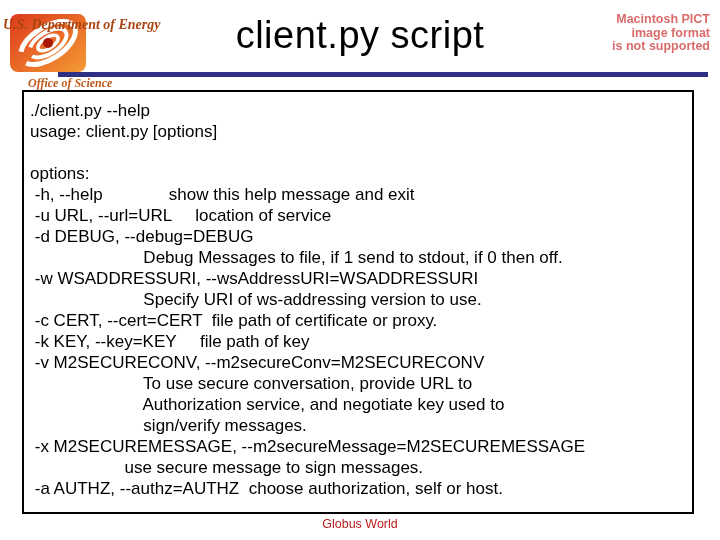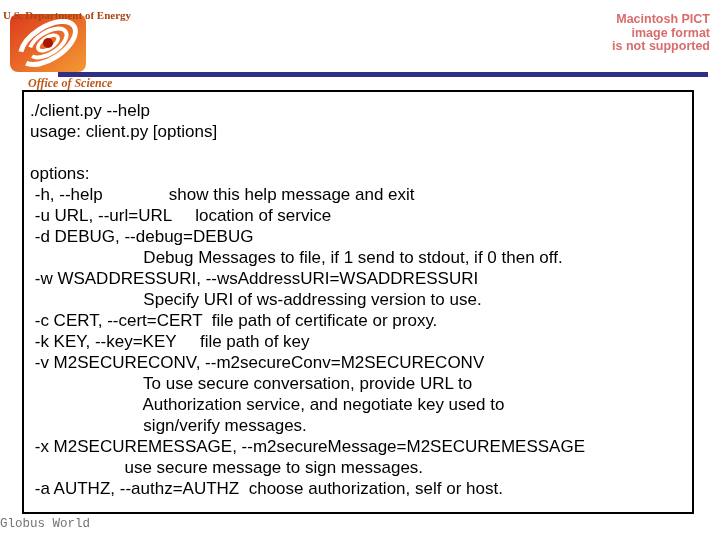--- a/index.html
+++ b/index.html
@@ -17,24 +17,25 @@
     position: relative;
     width: 720px;
     height: 540px;
     background: #ffffff;
   }
 
   
   .agency-label {
     position: absolute;
     left: 3px;
-    top: 9px;
+    top: 17px;
     font-family: "Liberation Serif", serif;
+    font-style: italic;
     font-weight: bold;
-    font-size: 11px;
+    font-size: 14px;
     color: var(--agency_text, #a84512);
     white-space: nowrap;
     z-index: 4;
   }
   .doe-logo {
     position: absolute;
     left: 10px;
     top: 14px;
     z-index: 3;
   }
@@ -104,24 +105,23 @@
     overflow: hidden;
     padding: 8px 0 0 6px;
   }
 
   
   .footer-label {
     position: absolute;
     left: 0;
     top: 517px;
     width: 720px;
-    text-align: left;
+    text-align: center;
     font-size: 12.5px;
-    color: #737373;
-    font-family: Liberation Mono, monospace;
+    color: #b91c1c;
   }
 </style>
 </head>
 <body>
 
 <div class="slide">
 
   <div class="agency-label">U.S. Department of Energy</div>
 
   <svg class="doe-logo" width="76" height="58" viewBox="0 0 76 58">
@@ -135,20 +135,21 @@
     <g transform="rotate(-33 38 29)" fill="none" stroke="#ffffff">
       <ellipse cx="38" cy="29" rx="31" ry="16" stroke-width="5" stroke-dasharray="70 14"></ellipse>
       <ellipse cx="38" cy="29" rx="21" ry="10.5" stroke-width="4" stroke-dasharray="48 10"></ellipse>
       <ellipse cx="38" cy="29" rx="11.5" ry="5.5" stroke-width="3.5"></ellipse>
     </g>
     <circle cx="38" cy="29" r="5" style="fill: var(--logo_center_dot, #a81800)"></circle>
   </svg>
 
   <div class="office-label">Office of Science</div>
 
+  <div class="slide-title">client.py script</div>
 
   <div class="pict-warning">
       <div>Macintosh PICT</div>
       <div>image format</div>
       <div>is not supported</div>
     </div>
 
   <div class="divider"></div>
 
   <div class="terminal"><div>./client.py --help</div><div>usage: client.py [options]</div><div>&nbsp;</div><div>options:</div><div> -h, --help              show this help message and exit</div><div> -u URL, --url=URL     location of service</div><div> -d DEBUG, --debug=DEBUG</div><div>                        Debug Messages to file, if 1 send to stdout, if 0 then off.</div><div> -w WSADDRESSURI, --wsAddressURI=WSADDRESSURI</div><div>                        Specify URI of ws-addressing version to use.</div><div> -c CERT, --cert=CERT  file path of certificate or proxy.</div><div> -k KEY, --key=KEY     file path of key</div><div> -v M2SECURECONV, --m2secureConv=M2SECURECONV</div><div>                        To use secure conversation, provide URL to</div><div>                        Authorization service, and negotiate key used to</div><div>                        sign/verify messages.</div><div> -x M2SECUREMESSAGE, --m2secureMessage=M2SECUREMESSAGE</div><div>                    use secure message to sign messages.</div><div> -a AUTHZ, --authz=AUTHZ  choose authorization, self or host.</div></div>

